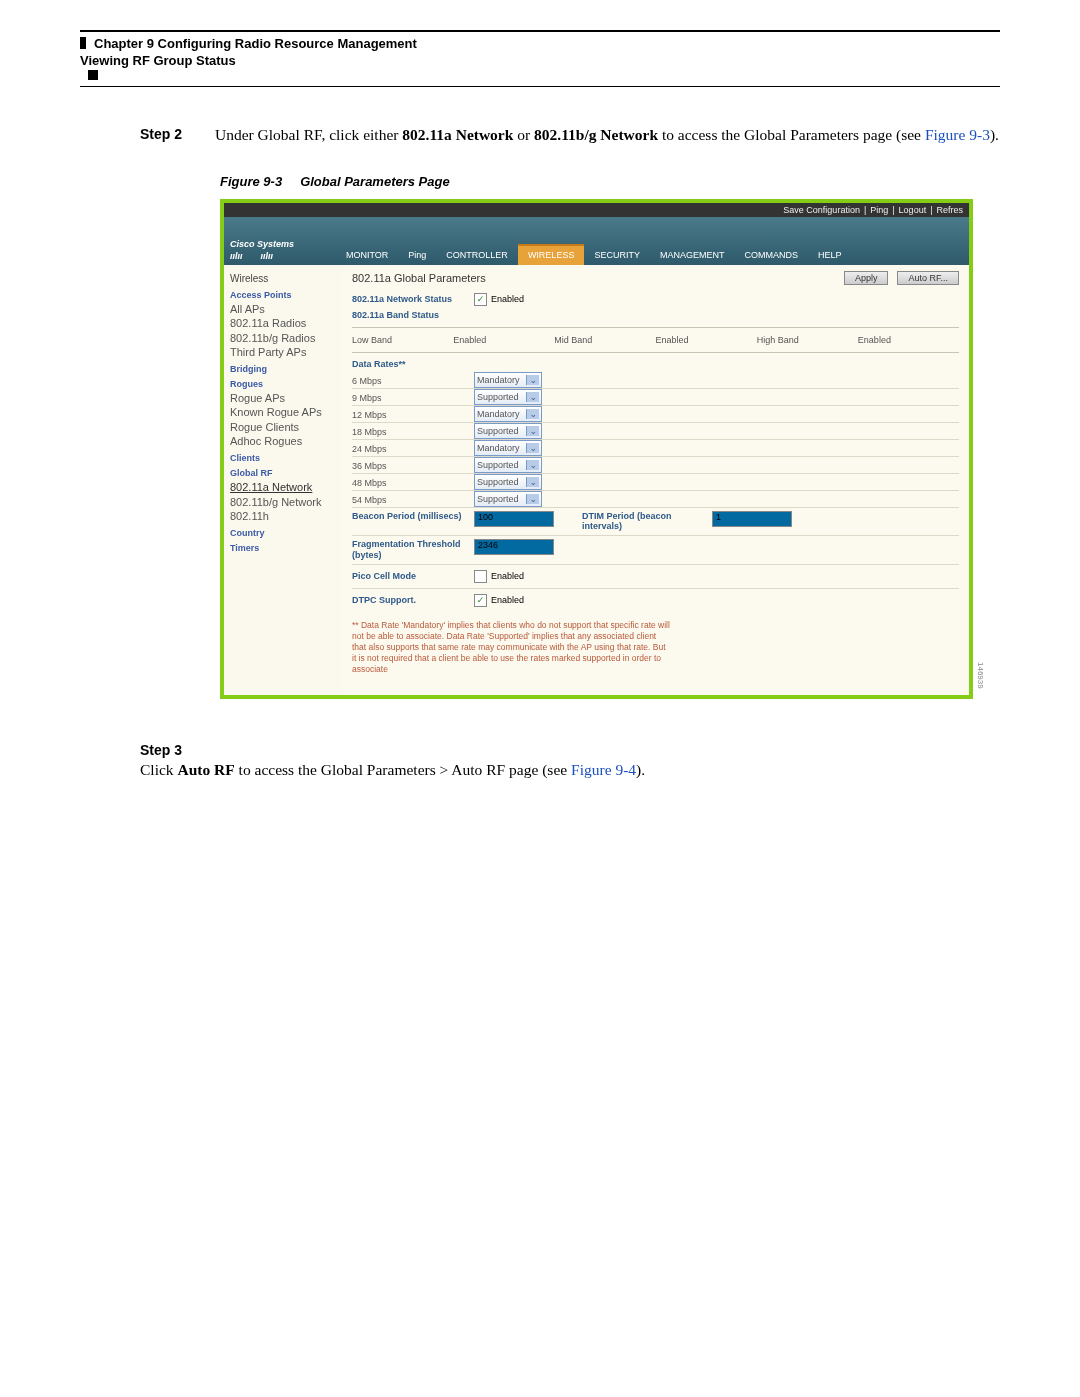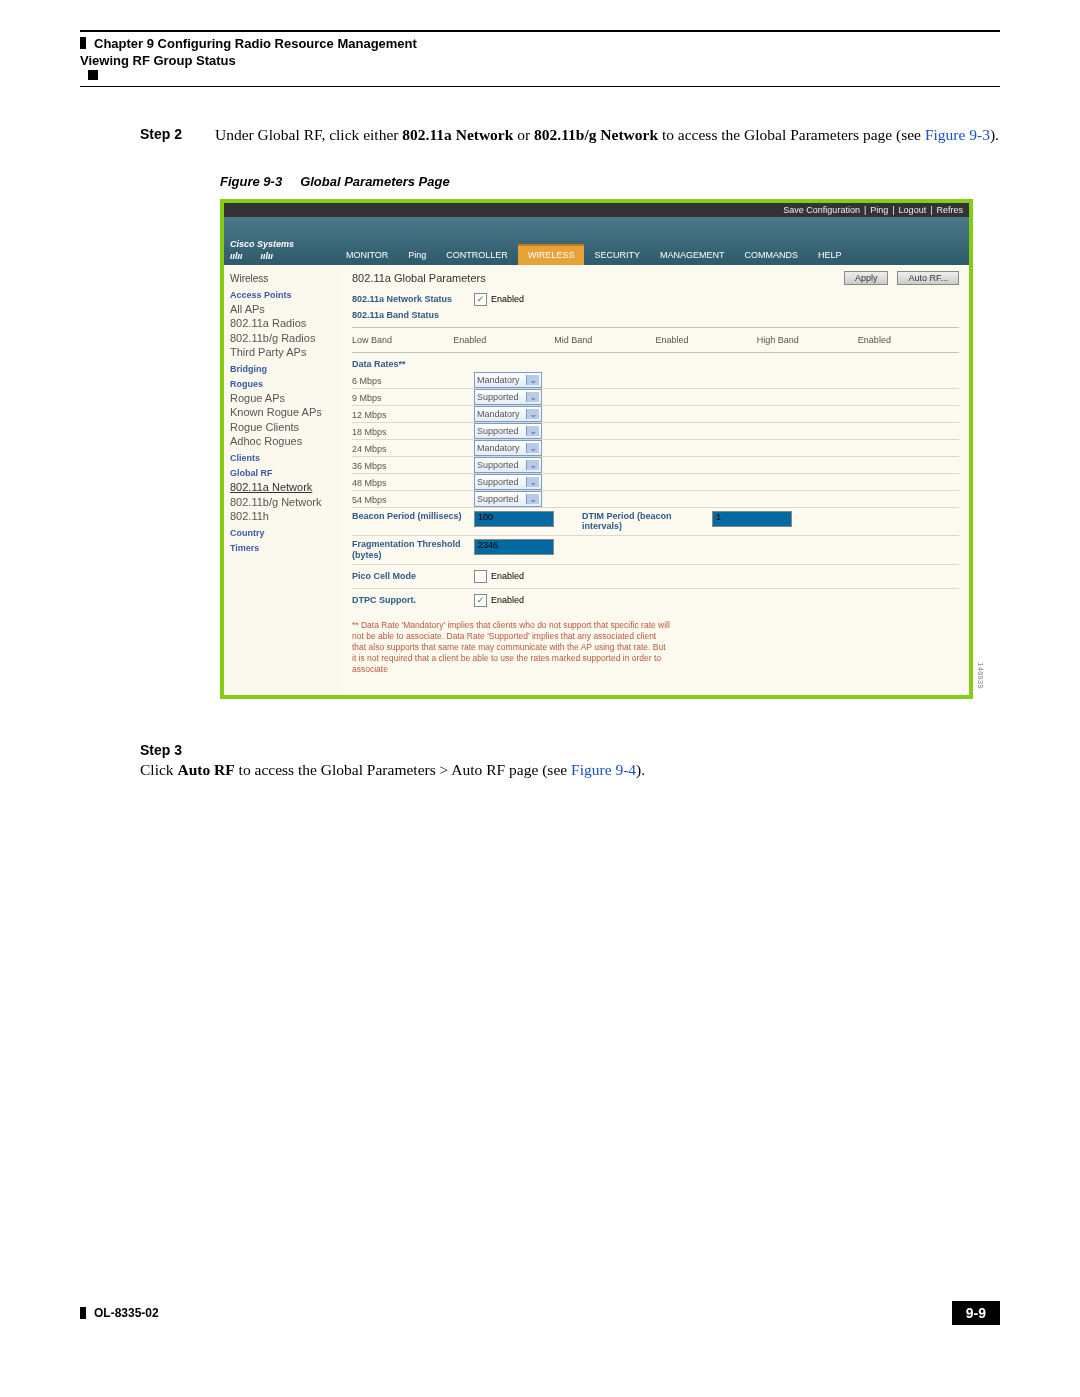--- a/index.html
+++ b/index.html
@@ -276,18 +276,14 @@
   </div>
 
   <div class="step-block" style="margin-top:42px;flex-direction:column;">
     <div class="step-label">Step 3</div>
     <div class="step-text">
       <span>Click </span><b>Auto RF</b><span> to access the Global Parameters &gt; Auto RF page (see </span><span class="link">Figure 9-4</span><span>).</span>
     </div>
   </div>
 
   <div class="footer">
-    <div class="footer-bottom">
-      <div class="ol">OL-8335-02</div>
-      <div class="pg">9-9</div>
-    </div>
   </div>
 </div>
 
 </body></html>

